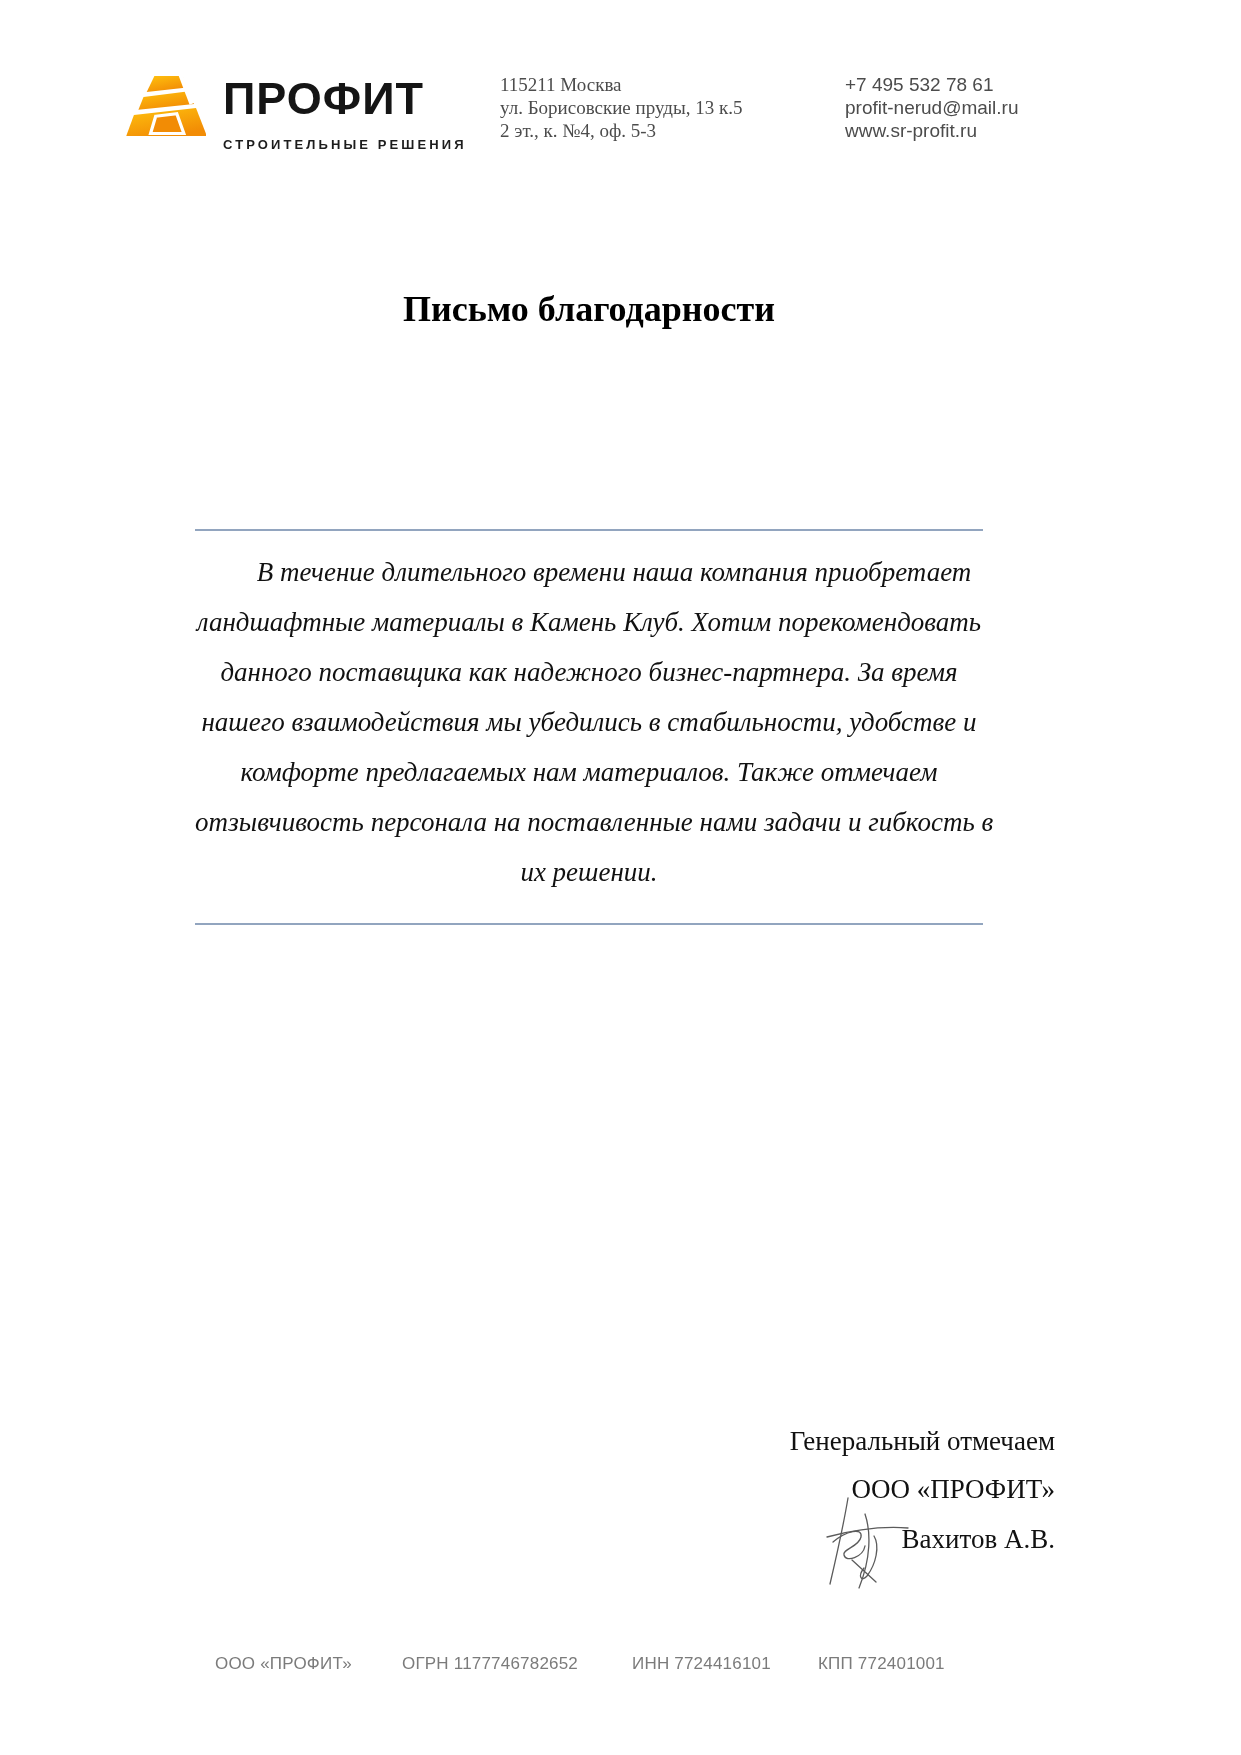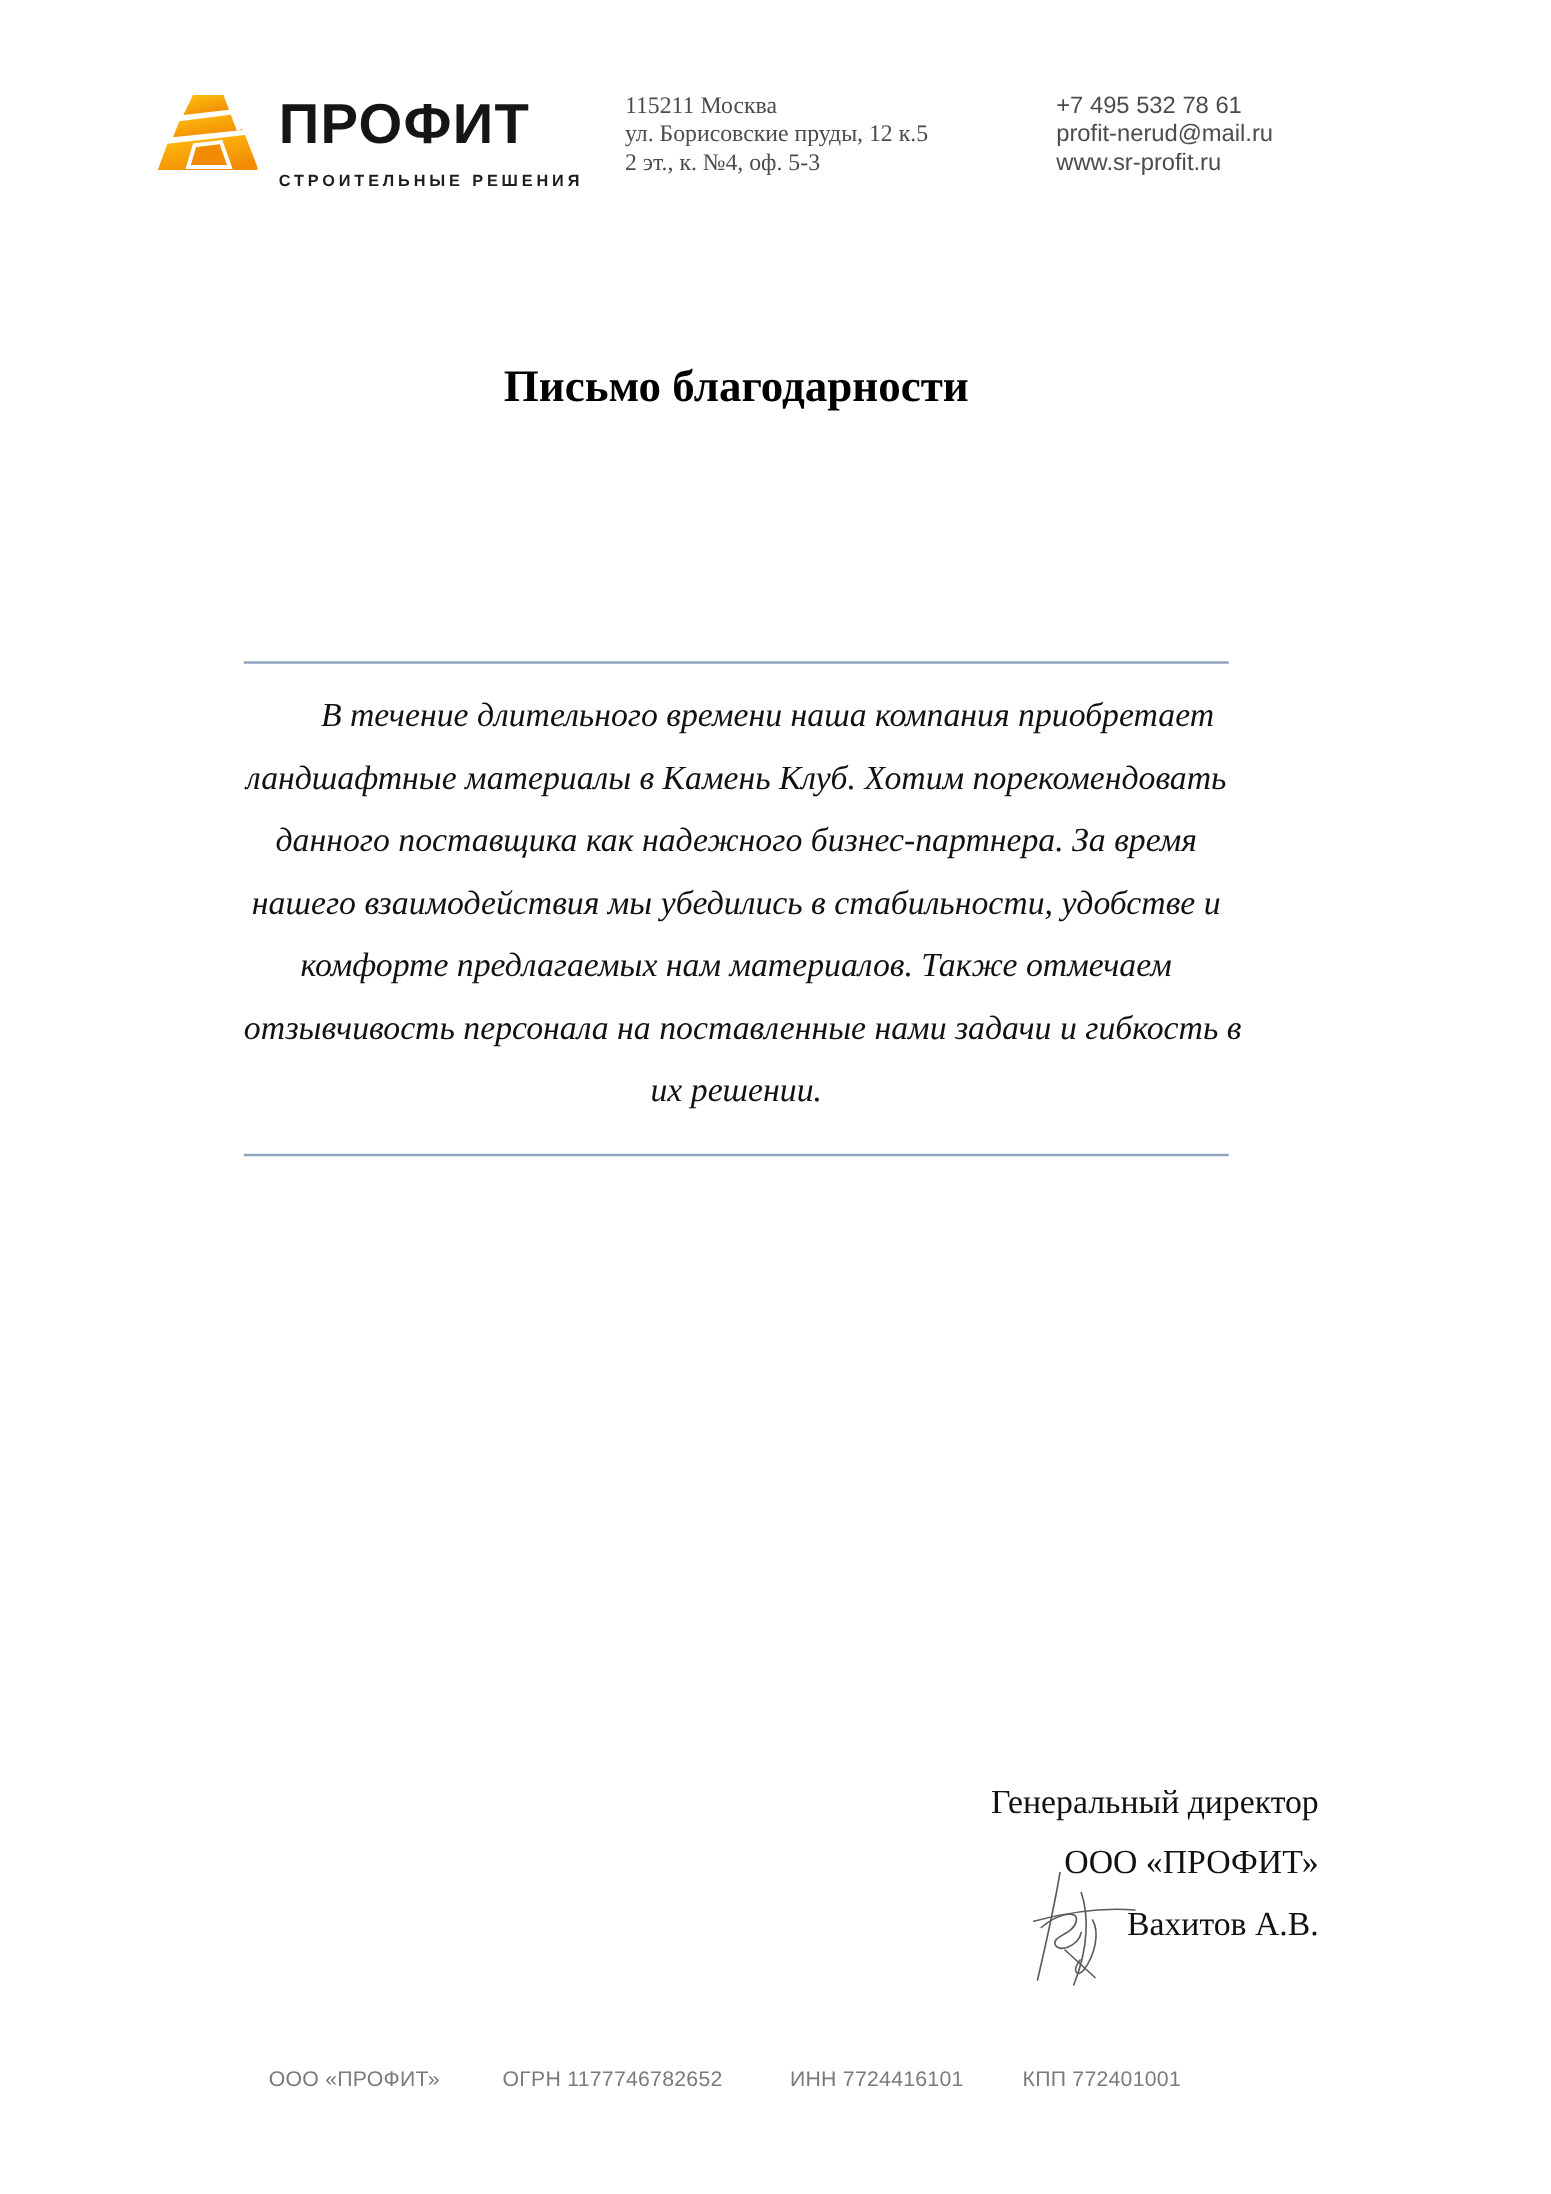--- a/index.html
+++ b/index.html
@@ -101,21 +101,21 @@
     <path d="M52,66 L85,62 L96,93 L44,93 Z" fill="#F28C05" stroke="#ffffff" stroke-width="5"></path>
   </svg>
 
   <div class="logo-text">
     <div class="brand">ПРОФИТ</div>
     <div class="tagline">СТРОИТЕЛЬНЫЕ РЕШЕНИЯ</div>
   </div>
 
   <div class="hdr-col hdr-address">
     <div>115211 Москва</div>
-    <div>ул. Борисовские пруды, 12 к.5</div>
+    <div>ул. Борисовские пруды, 13 к.5</div>
     <div>2 эт., к. №4, оф. 5-3</div>
   </div>
 
   <div class="hdr-col hdr-contact">
     <div>+7 495 532 78 61</div>
     <div>profit-nerud@mail.ru</div>
     <div>www.sr-profit.ru</div>
   </div>
 
   <h1 class="doc-title">Письмо благодарности</h1>
@@ -128,21 +128,21 @@
     <div class="body-line">данного поставщика как надежного бизнес-партнера. За время</div>
     <div class="body-line">нашего взаимодействия мы убедились в стабильности, удобстве и</div>
     <div class="body-line">комфорте предлагаемых нам материалов. Также отмечаем</div>
     <div class="body-line">отзывчивость персонала на поставленные нами задачи и гибкость в</div>
     <div class="body-line">их решении.</div>
   </div>
 
   <div class="hline hline-bottom"></div>
 
   <div class="sig-block">
-    <div class="sig-role">Генеральный директор</div>
+    <div class="sig-role">Генеральный отмечаем</div>
     <div class="sig-company">ООО «ПРОФИТ»</div>
   </div>
 
   <svg class="sig-scribble" viewBox="0 0 95 108" aria-hidden="true">
     <g fill="none" stroke="#4a4a4a" stroke-width="1.3" stroke-linecap="round" opacity="0.9">
       <path d="M30,10 C26,34 19,66 12,96"></path>
       <path d="M15,54 C28,43 45,39 43,49 C41,59 24,61 26,67 C28,75 45,69 47,58"></path>
       <path d="M47,26 C53,44 53,70 41,100"></path>
       <path d="M9,49 C35,42 64,38 90,40"></path>
       <path d="M56,48 C62,58 58,76 49,88 C44,94 39,89 46,80"></path>

